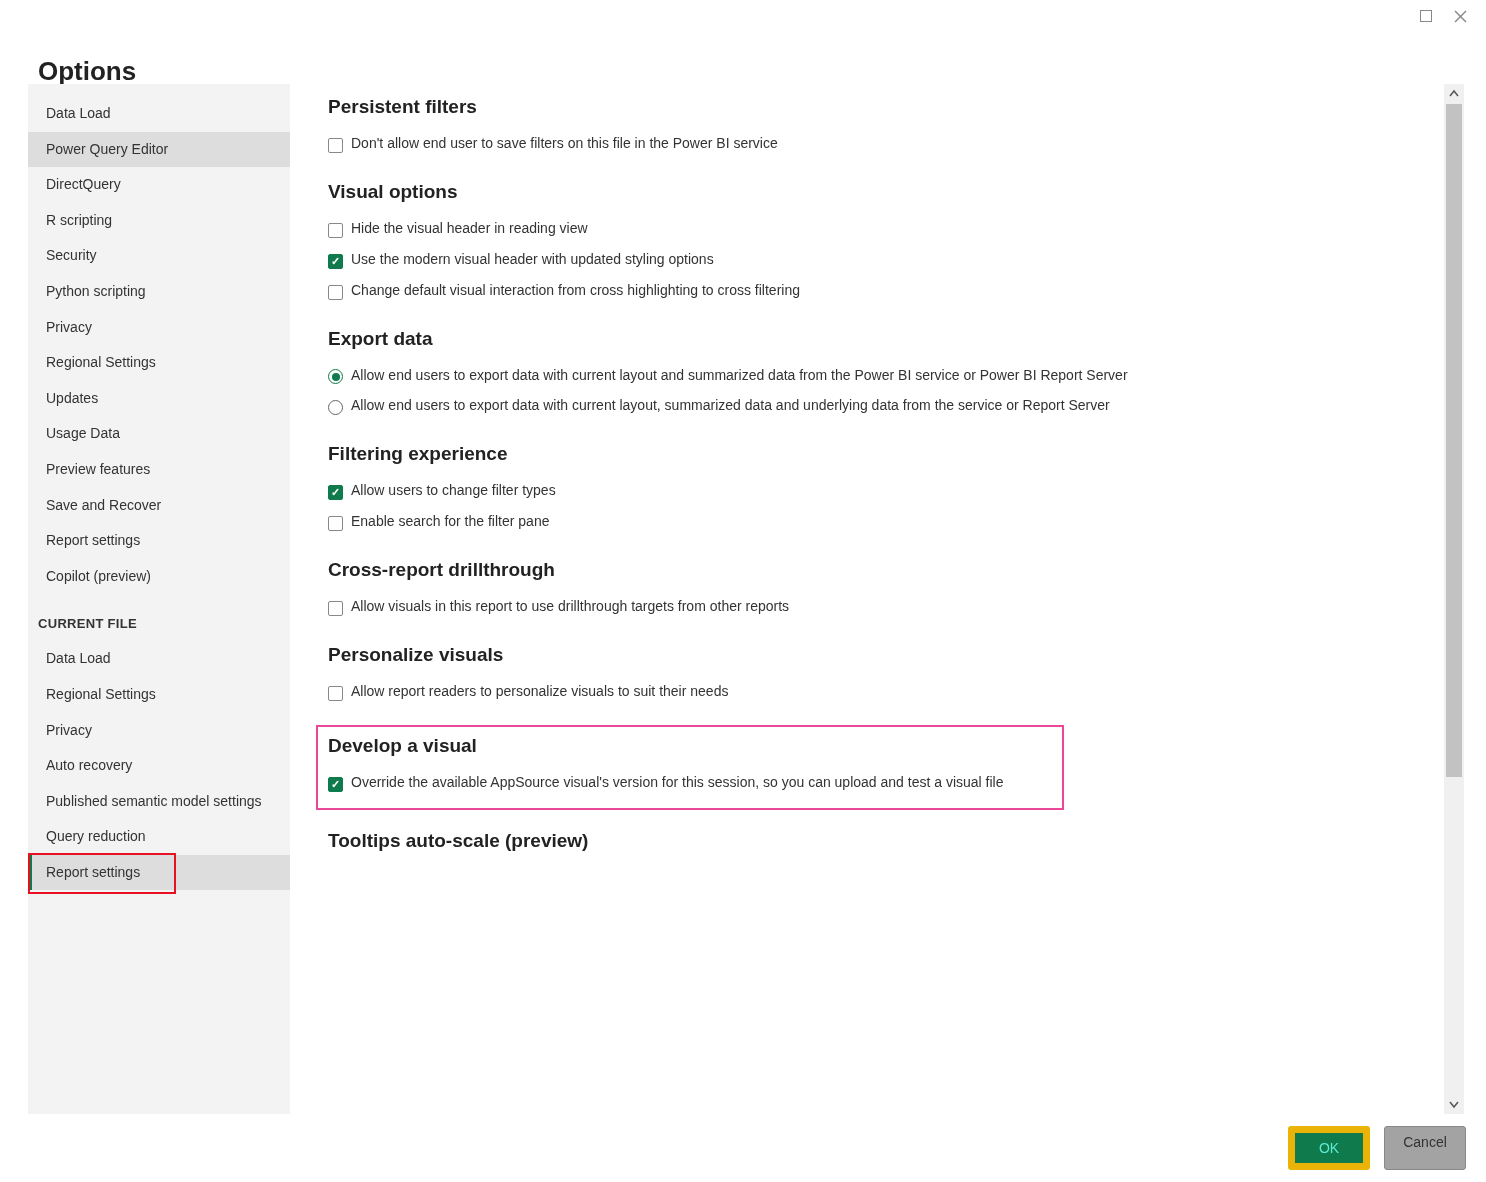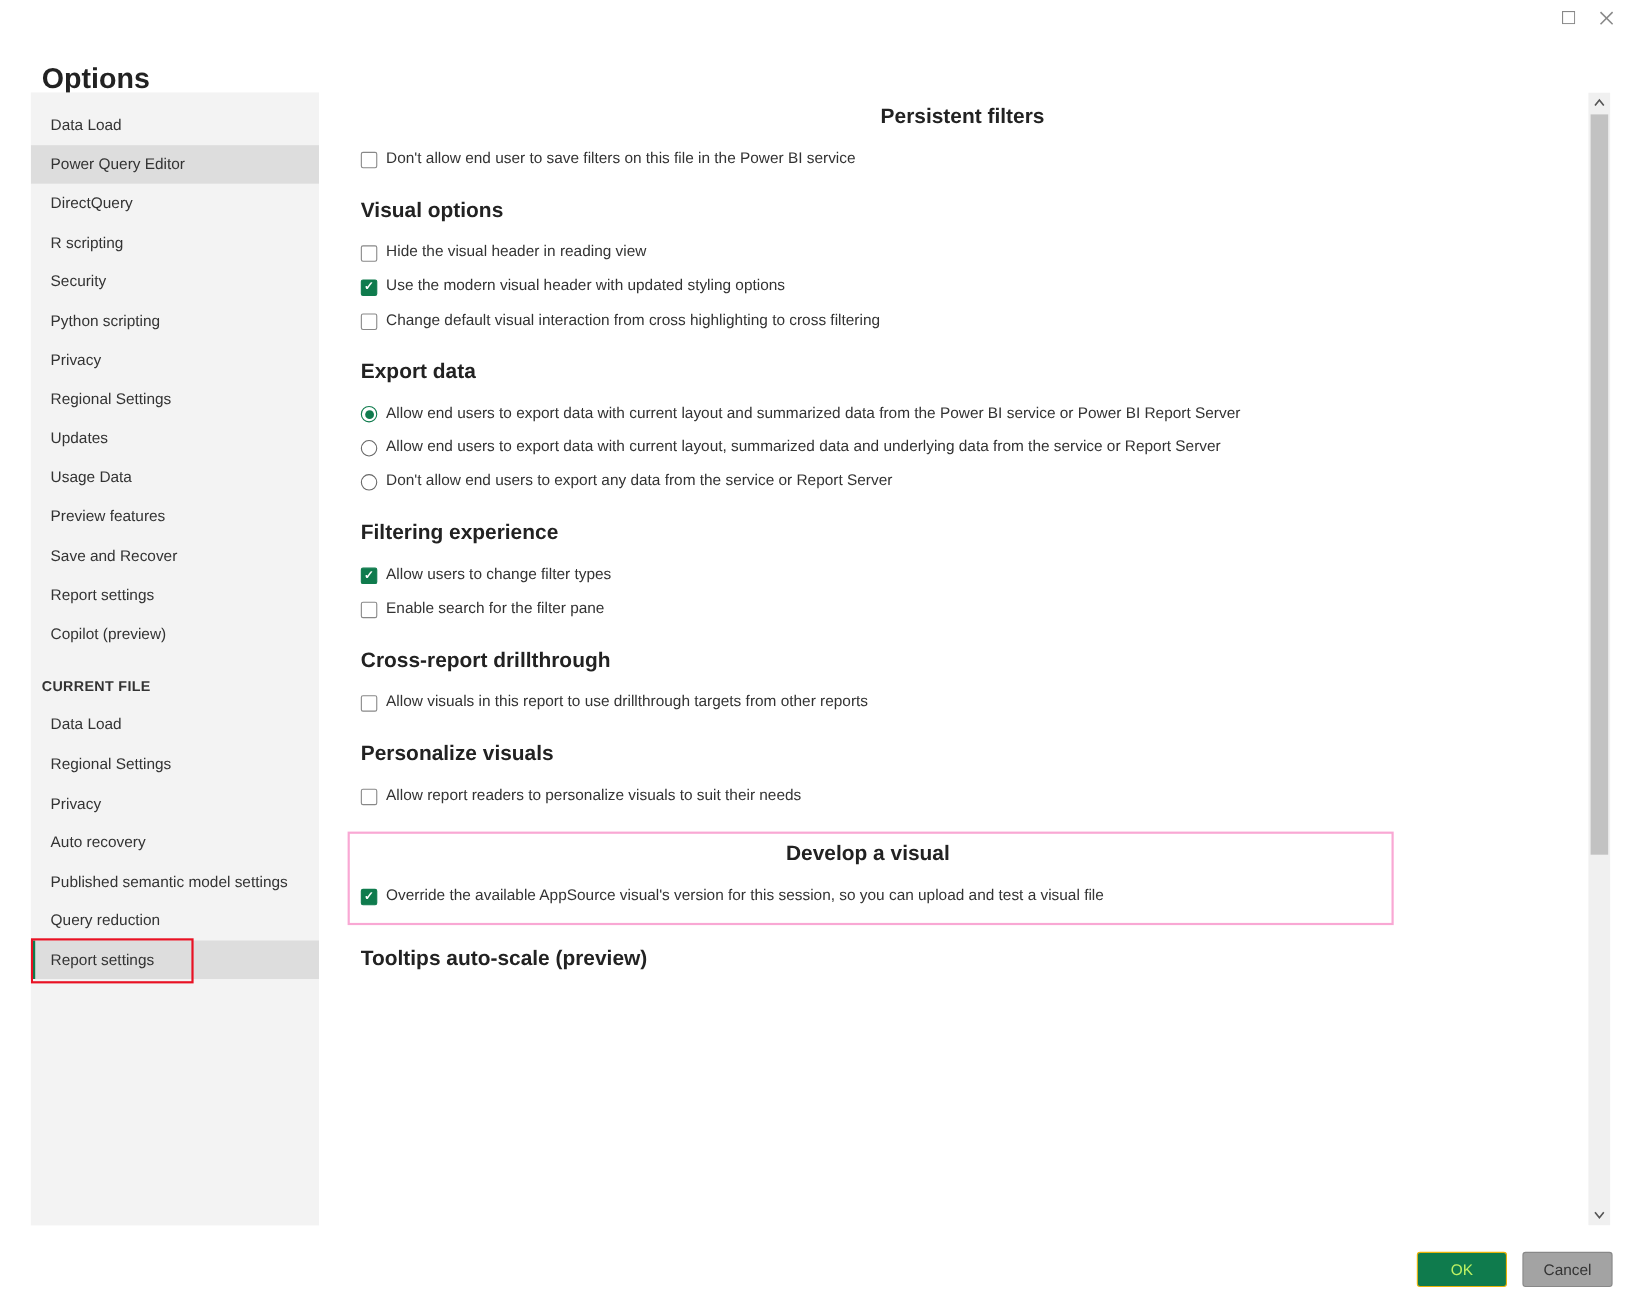--- a/index.html
+++ b/index.html
@@ -118,21 +118,21 @@
     background: #c2c2c2;
     border-radius: 0;
   }
   .section-heading {
     font-size: 19px;
     font-weight: 600;
     color: #222;
     margin-top: 22px;
     margin-bottom: 10px;
   }
-  .section-heading:first-child { margin-top: 8px; text-align: center; }
+  .section-heading:first-child { margin-top: 8px; }
   .option-row {
     display: flex;
     align-items: flex-end;
     gap: 8px;
     padding: 6px 0;
     font-size: 14px;
     color: #333;
     line-height: 1.35;
   }
   .checkbox {
@@ -191,34 +191,34 @@
   .btn {
     min-width: 82px;
     padding: 7px 18px;
     font-size: 14px;
     border-radius: 3px;
     cursor: pointer;
     text-align: center;
   }
   .btn-primary {
     background: #0f7b4d;
-    color: #bef264;
-    border: 1px solid #eab308;
+    color: #5eead4;
+    border: 7px solid #eab308;
   }
   .btn-secondary {
     background: #a3a3a3;
     color: #333;
     border: 1px solid #888;
   }
   .develop-highlight {
-    border: 2px solid #f9a8d4;
+    border: 2px solid #ec4899;
     padding: 8px 15px 10px 10px;
     margin-left: -12px;
     margin-top: 18px;
-    width: 951px;
+    width: 748px;
   }
   .develop-highlight .section-heading { margin-top: 0; }
 </style>
 </head>
 <body>
 
 <div class="titlebar-controls">
   <div class="titlebar-btn">
     <svg width="12" height="12" viewBox="0 0 12 12">
         <rect x="0.5" y="0.5" width="11" height="11" fill="none" stroke="#888" stroke-width="1"></rect>
@@ -290,24 +290,20 @@
 
       <div class="section-heading">Export data</div>
       <div class="option-row">
         <div class="radio selected"></div>
         <span>Allow end users to export data with current layout and summarized data from the Power BI service or Power BI Report Server</span>
       </div>
       <div class="option-row">
         <div class="radio"></div>
         <span>Allow end users to export data with current layout, summarized data and underlying data from the service or Report Server</span>
       </div>
-      <div class="option-row">
-        <div class="radio"></div>
-        <span>Don't allow end users to export any data from the service or Report Server</span>
-      </div>
 
       <div class="section-heading">Filtering experience</div>
       <div class="option-row">
         <div class="checkbox checked"></div>
         <span>Allow users to change filter types</span>
       </div>
       <div class="option-row">
         <div class="checkbox"></div>
         <span>Enable search for the filter pane</span>
       </div>

